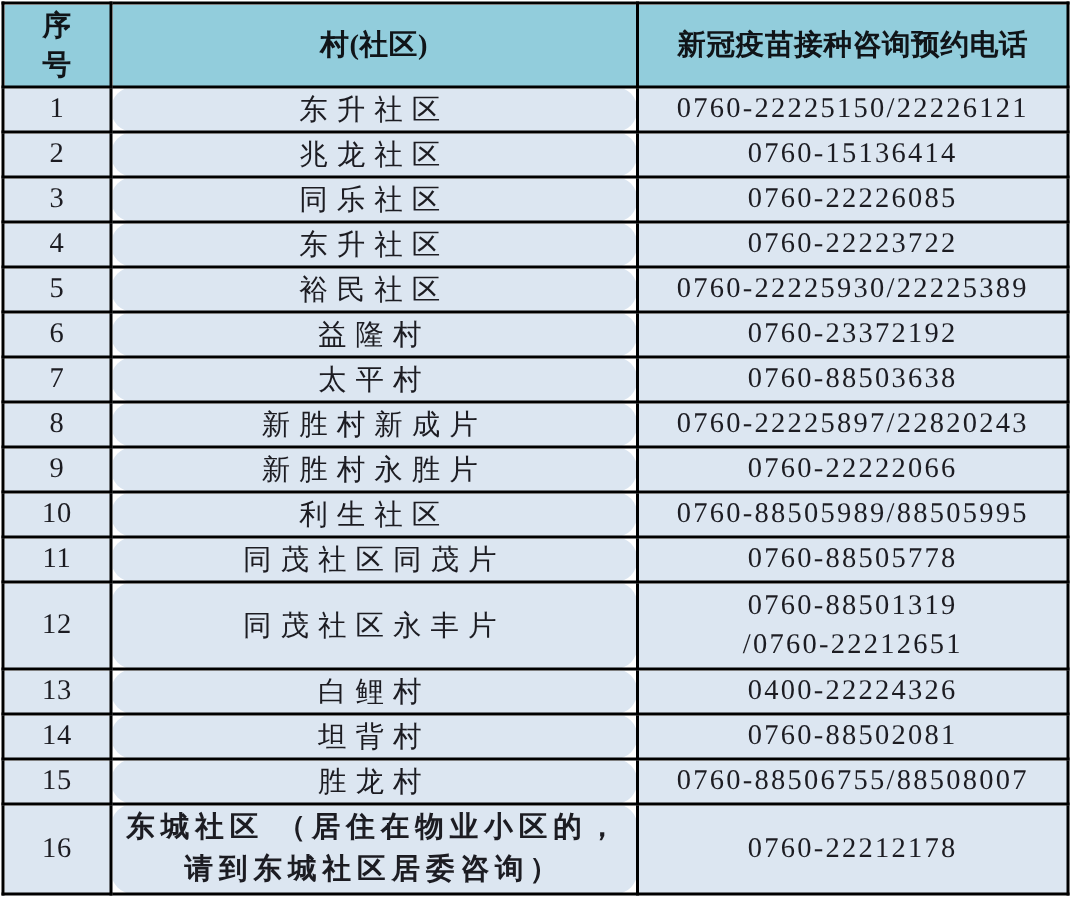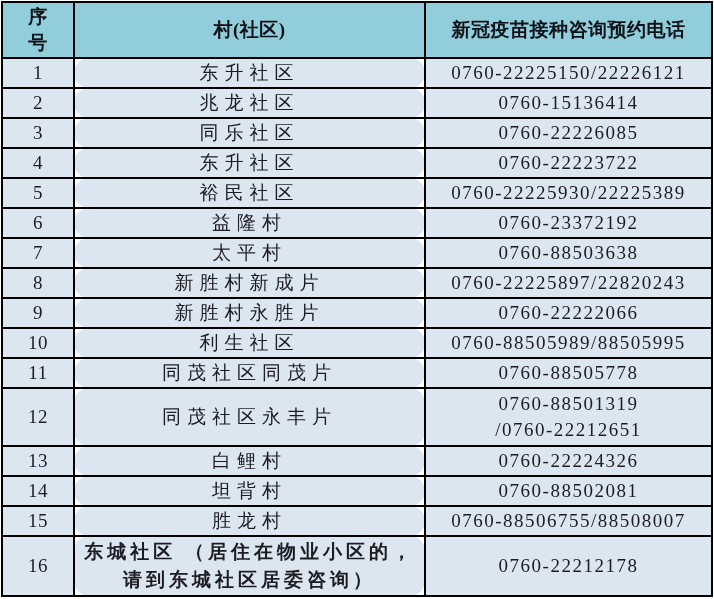--- a/index.html
+++ b/index.html
@@ -143,21 +143,21 @@
   </tr>
         <tr class="tall">
     <td class="c-no">12</td>
     <td class="c-village">同茂社区永丰片</td>
     <td class="c-phone">0760-88501319
 /0760-22212651</td>
   </tr>
         <tr>
     <td class="c-no">13</td>
     <td class="c-village">白鲤村</td>
-    <td class="c-phone">0760-22224326</td>
+    <td class="c-phone">0400-22224326</td>
   </tr>
         <tr>
     <td class="c-no">14</td>
     <td class="c-village">坦背村</td>
     <td class="c-phone">0760-88502081</td>
   </tr>
         <tr>
     <td class="c-no">15</td>
     <td class="c-village">胜龙村</td>
     <td class="c-phone">0760-88506755/88508007</td>

